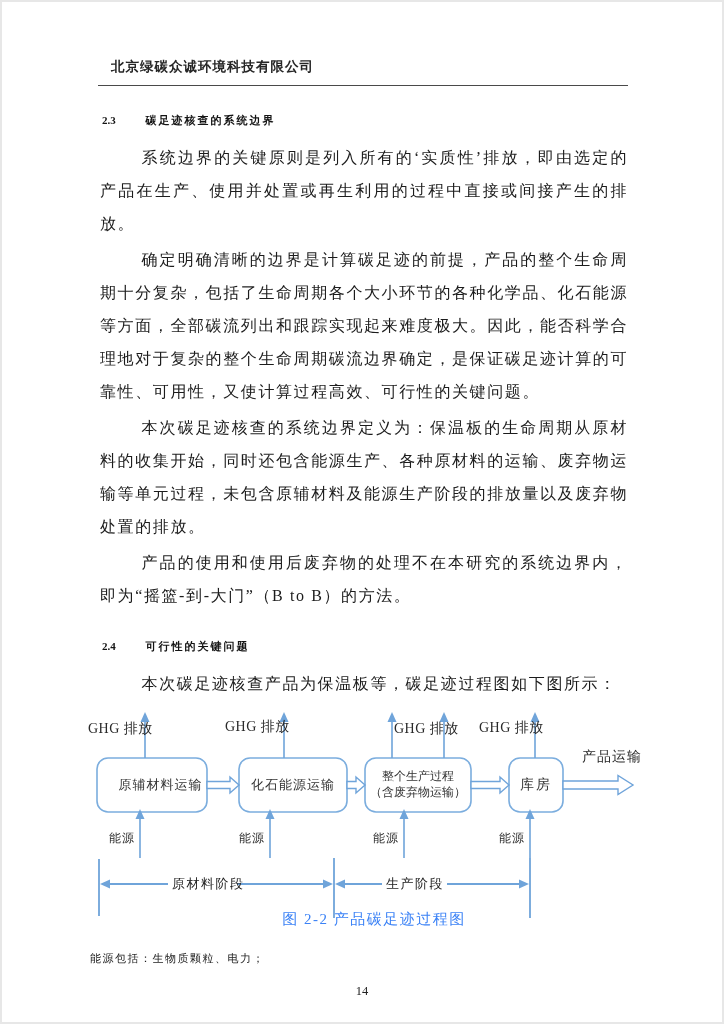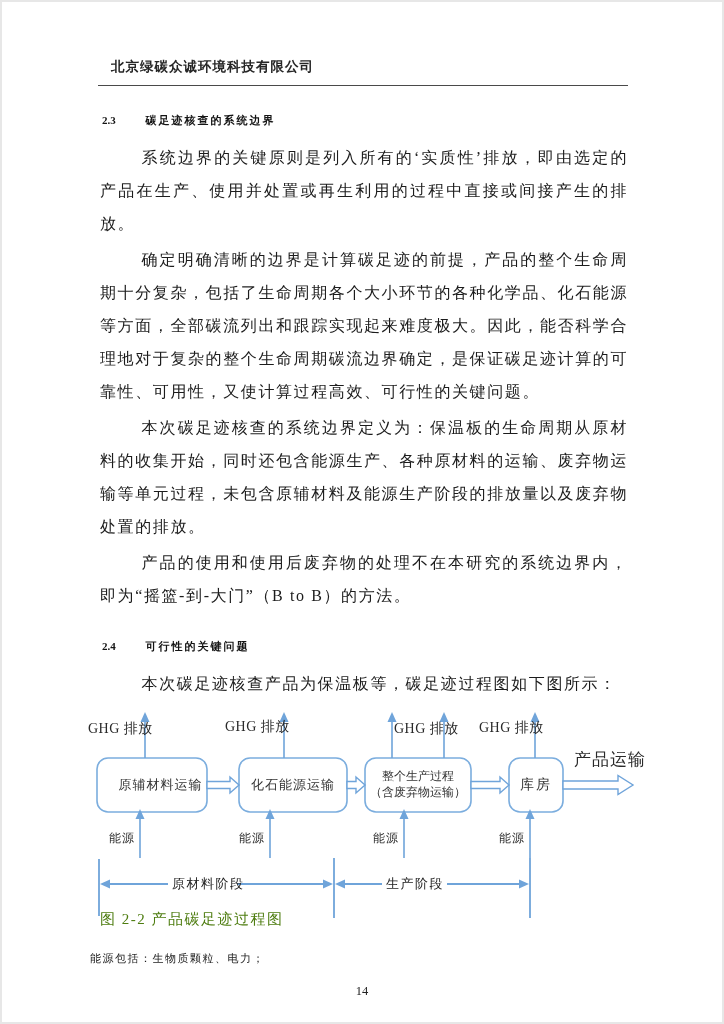--- a/index.html
+++ b/index.html
@@ -45,26 +45,26 @@
   .dlabel { position:absolute; white-space:nowrap; color:#2a2a2a; }
   .ghg    { font-size:14px; letter-spacing:0.5px; }
   .energy { font-size:12px; letter-spacing:1px; }
   .boxlabel {
     position:absolute; display:flex; align-items:center; justify-content:center;
     text-align:center; font-size:13px; color:#333; letter-spacing:1px; line-height:1.3;
   }
   .boxlabel .wrapspan { display:inline-block; max-width:84px; }
   .box3l { font-size:12px; letter-spacing:0; }
   .box4l { font-size:14px; letter-spacing:2px; }
-  .outlabel { font-size:17px; letter-spacing:1px; }
+  .outlabel { font-size:14px; letter-spacing:1px;margin-left:8px; }
   .stage { position:absolute; font-size:13px; letter-spacing:1.5px; color:#222; white-space:nowrap; }
   .caption {
     position:absolute; top:204px; left:0; width:100%;
-    text-indent:18px;
-    font-size:15px; letter-spacing:1.5px; color:#4d7c0f;
+    text-align:center; text-indent:18px;
+    font-size:15px; letter-spacing:1.5px; color:#3b82f6;
   }
   
   p.note { font-size:11px; letter-spacing:1.5px; margin:6px 0 0 -10px; line-height:28px; }
   .footer { text-align:center; font-size:12.5px; margin-top:12px; color:#222; }
 </style>
 </head>
 <body>
 
 <div class="page">
 

